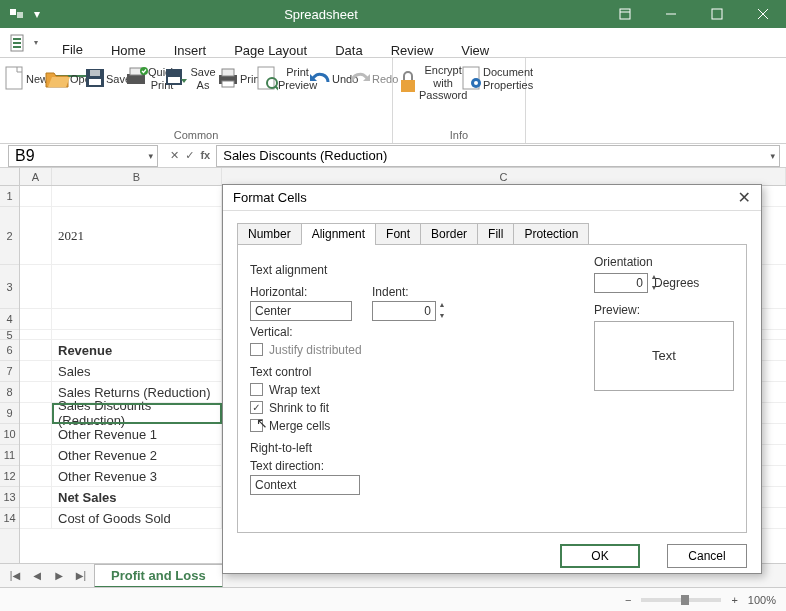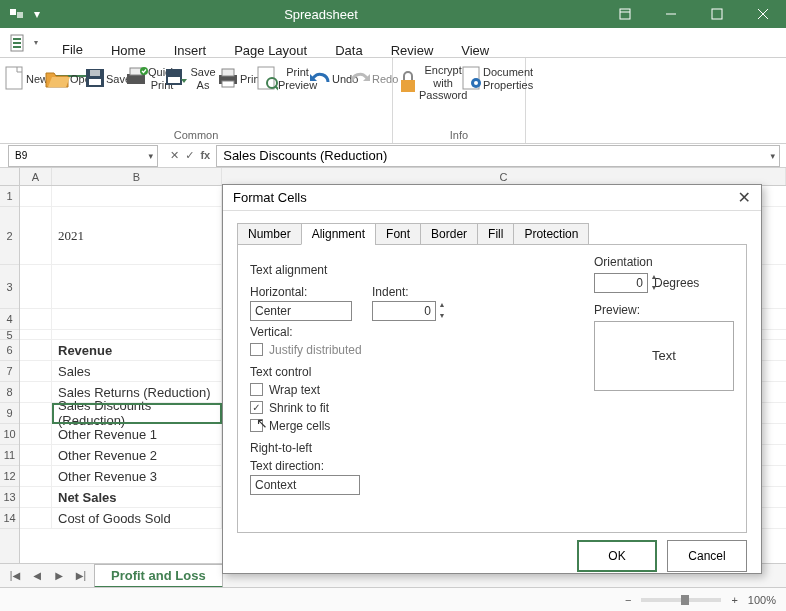--- a/index.html
+++ b/index.html
@@ -26,21 +26,21 @@
   .ribbon { height: 86px; border-bottom: 1px solid #d0d0d0; display: flex; }
   .group { display: flex; flex-direction: column; align-items: center; border-right: 1px solid #d8d8d8; padding: 4px 4px 0; }
   .group .tools { display: flex; flex:1; align-items:flex-start; }
   .tool { display: flex; flex-direction: row; align-items: center; width: 40px; padding: 2px 0; font-size: 11px; color: #333; text-align:center; line-height:1.15; }
   .tool.wide { width: 52px; }
   .tool .ticon { width: 28px; height: 28px; margin-bottom: 2px; display:flex; align-items:center; justify-content:center; }
   .glabel { font-size: 11px; color: #666; padding-bottom: 2px; }
 
   
   .fbar { height: 24px; border-bottom: 1px solid #d0d0d0; display: flex; align-items: center; }
-  .cellref { width: 150px; height: 22px; border: 1px solid #bbb; margin: 0 6px 0 8px; padding: 0 18px 0 6px; font-size: 10px; position:relative; display:flex; align-items:center; }
+  .cellref { width: 150px; height: 22px; border: 1px solid #bbb; margin: 0 6px 0 8px; padding: 0 18px 0 6px; font-size: 16px; position:relative; display:flex; align-items:center; }
   .cellref::after { content:"▾"; position:absolute; right:4px; font-size:9px; color:#555; }
   .fbtns { display: flex; gap: 6px; padding: 0 6px; color:#666; font-size:11px; }
   .fx { font-weight:bold; }
   .formula { flex: 1; height: 22px; border: 1px solid #bbb; padding: 0 6px; display:flex; align-items:center; font-size:13px; margin-right:6px; position:relative;}
   .formula::after { content:"▾"; position:absolute; right:4px; font-size:9px; color:#555; }
 
   
   .gridwrap { position: relative; height: 396px; display:flex; }
   .rowhdrs { width: 20px; background:#f3f3f3; border-right:1px solid #ccc; }
   .rowhdrs .corner { height:18px; border-bottom:1px solid #ccc; }
@@ -89,21 +89,21 @@
   .spin { width: 64px; height: 20px; border:1px solid #888; padding:0 4px; text-align:right; display:flex; align-items:center; justify-content:flex-end; font-size:12px; position:relative;}
   .spin .spbtns{ position:absolute; right:-14px; top:-1px; width:14px; height:22px; display:flex; flex-direction:column;}
   .spin .spbtns span{flex:1; font-size:7px; text-align:center; color:#555;}
   .chk { display:flex; align-items:center; gap:6px; margin:4px 0; }
   .chkbox { width:13px; height:13px; border:1px solid #888; display:flex; align-items:center; justify-content:center; font-size:10px; color:#444;}
   .sectionhdr { margin: 8px 0 4px; }
   .cursor { position:absolute; left:18px; top:170px; font-size:14px; pointer-events:none;}
   .rightcol { position:absolute; right: 12px; top: 10px; width: 140px;}
   .preview { border:1px solid #aaa; height: 70px; margin-top:4px; display:flex; align-items:center; justify-content:center; font-size:13px;}
   .dlg-footer { height: 40px; display:flex; align-items:center; justify-content:flex-end; gap:10px; padding: 0 14px;}
-  .btn { width: 80px; height: 32px; border:1px solid #888; background:#fff; font-size:12px; display:flex; align-items:center; justify-content:center;}
+  .btn { width: 80px; height: 24px; border:1px solid #888; background:#fff; font-size:12px; display:flex; align-items:center; justify-content:center;margin-left:17px;}
   .btn.primary { border:2px solid #428052;}
   .leftblocks { width: 350px;}
   .inline { display:flex; align-items:flex-end; gap: 20px;}
   .grey { color:#888;}
 </style>
 </head>
 <body>
 
 <div class="titlebar">
   <span class="appicon">

